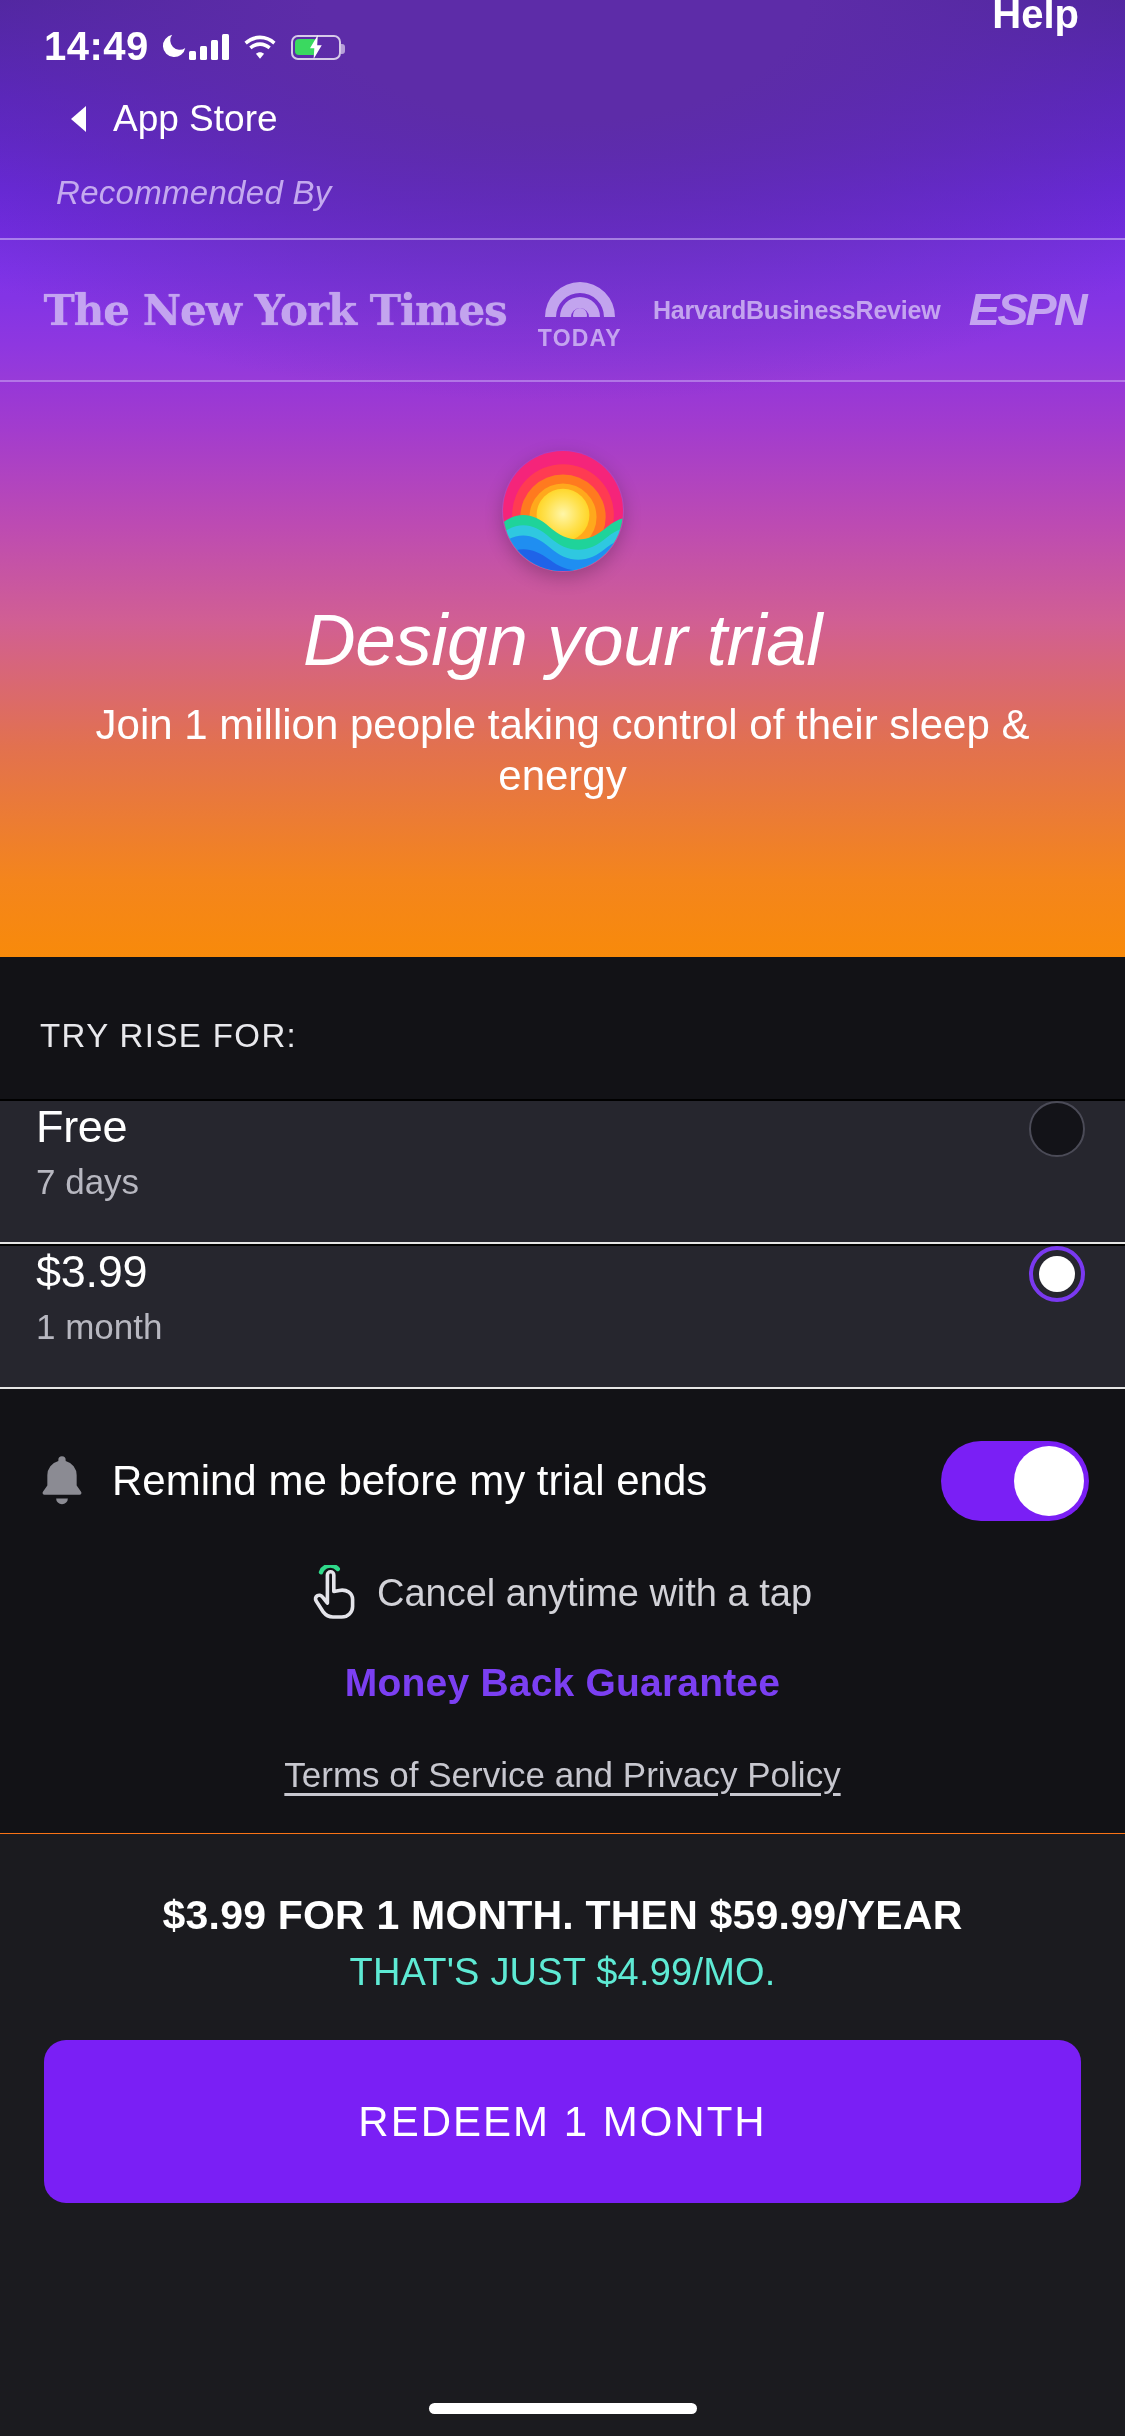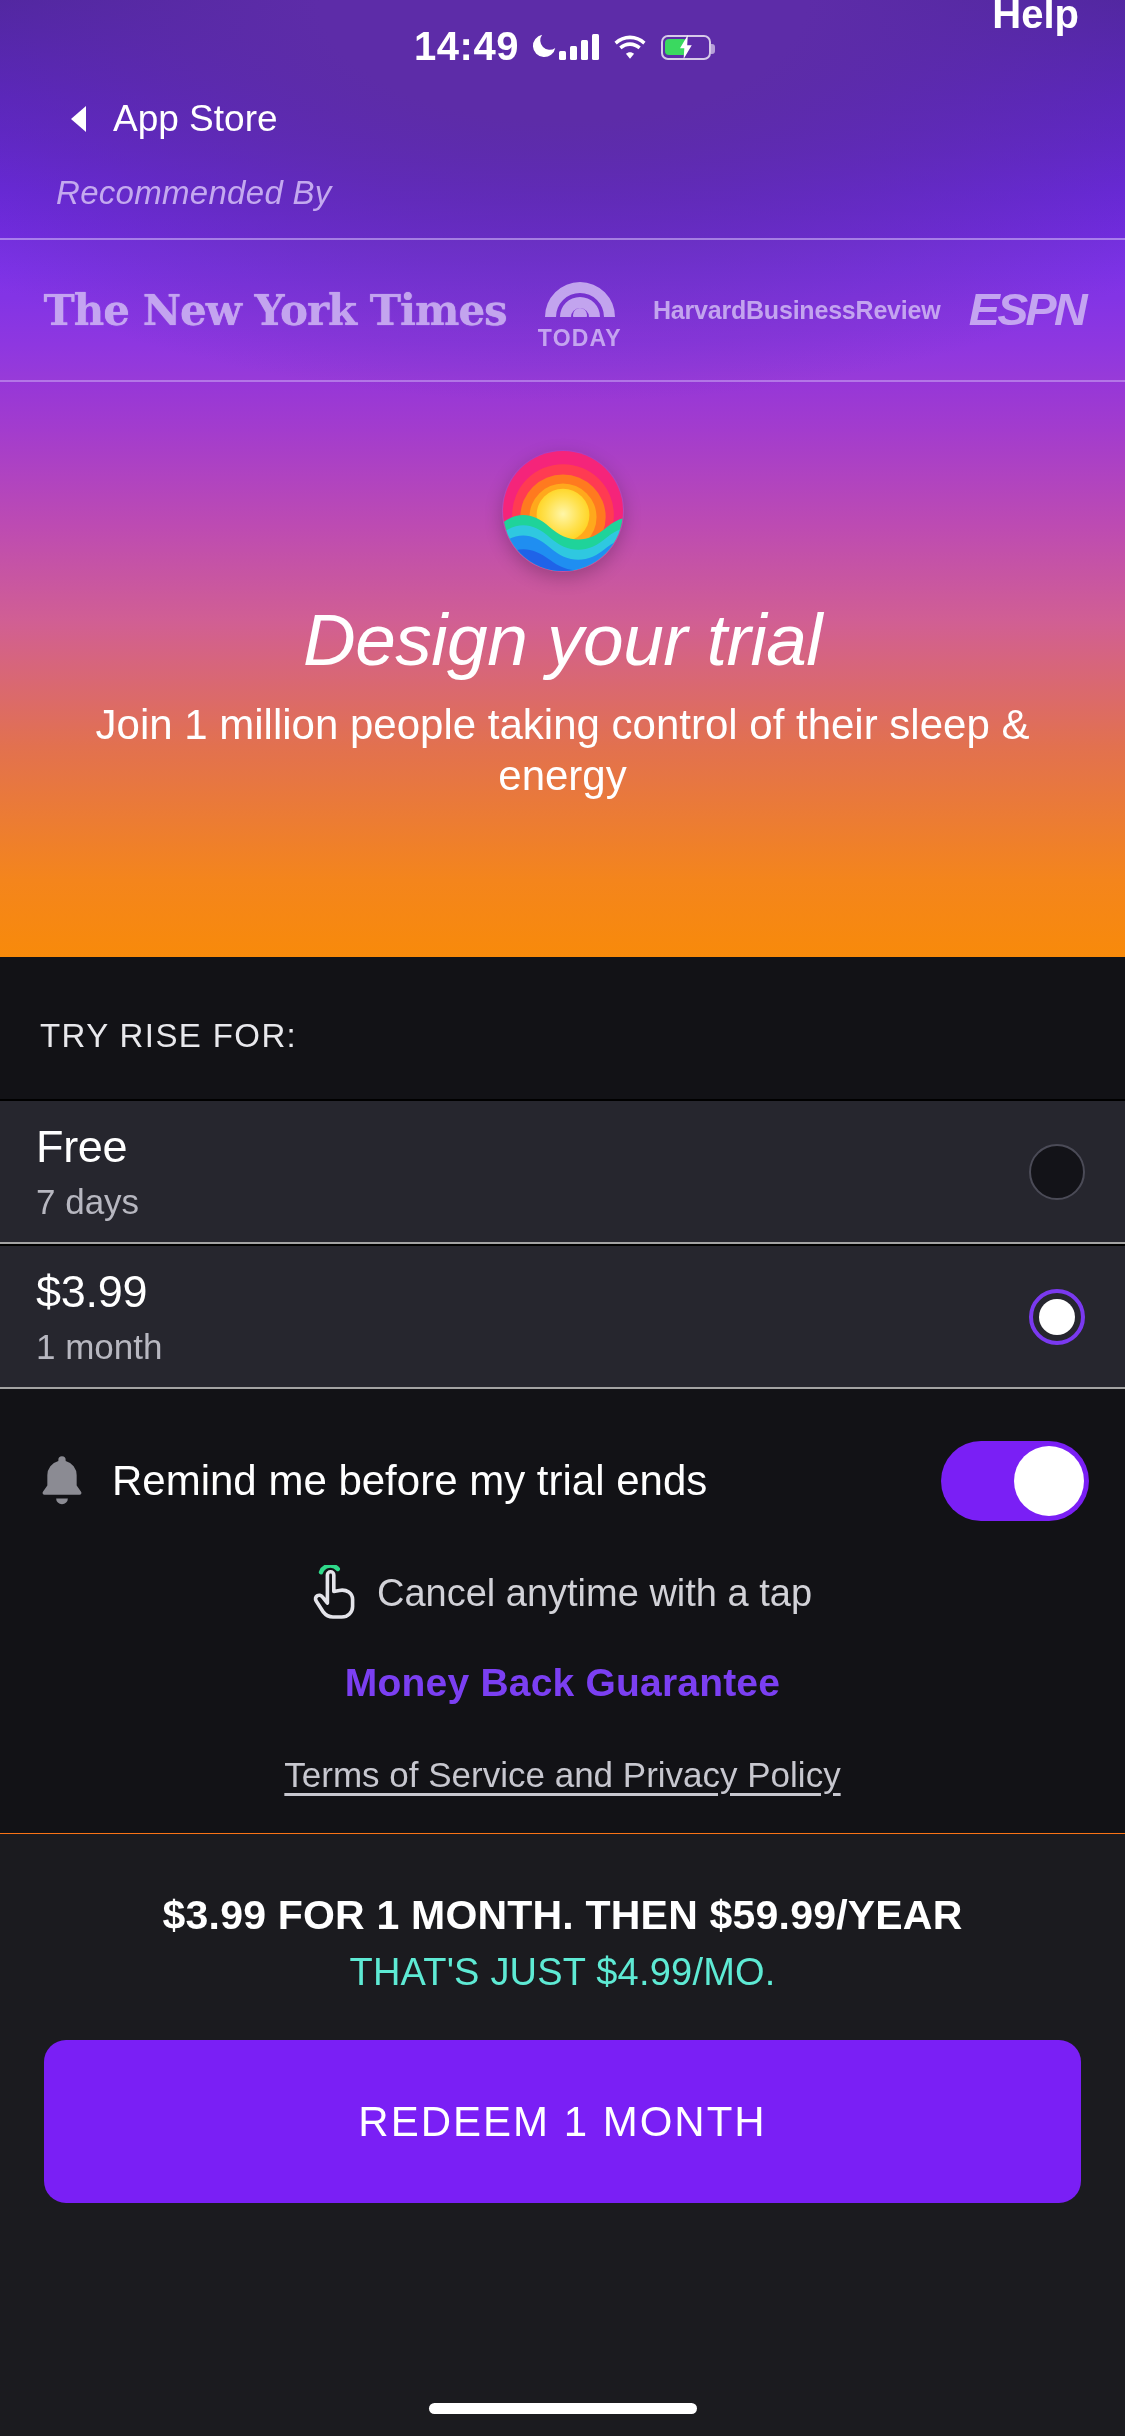--- a/index.html
+++ b/index.html
@@ -36,21 +36,21 @@
         #f88a0a 100%);
     flex:0 0 auto;
   }
 
   
   .statusbar {
     position:relative;
     height:96px;
     padding:0 44px;
     display:flex; align-items:flex-start;
-    justify-content:center;
+    justify-content:flex-start;
     padding-top:26px;
   }
   .sb-left { display:flex; align-items:center; gap:10px; }
   .sb-time {
     color:#fff; font-size:40px; font-weight:600;
     letter-spacing:.5px; line-height:1;
   }
   .moon-icon { width:30px; height:30px; display:block; }
   .sb-right { display:flex; align-items:center; gap:14px; padding-top:8px; }
   .signal { display:flex; align-items:flex-end; gap:4px; height:26px; }
@@ -145,24 +145,24 @@
 
   
   .plans-label {
     background:#121216;
     color:#e8e8ec; font-size:33px; letter-spacing:1.4px;
     padding:60px 0 44px 40px;
   }
   .plan {
     background:#26262e;
     height:145px;
-    display:flex; align-items:center; justify-content:space-between;
+    display:flex; align-items:flex-start; justify-content:space-between;
     padding:0 40px 0 36px;
     border-top:2px solid #000;
-    border-bottom:2px solid #a3a3a3;
+    border-bottom:2px solid #e5e5e5;
   }
   .plan + .plan { border-top:2px solid #000; }
   .plan-texts { display:flex; flex-direction:column; gap:9px; }
   .plan-price { color:#fff; font-size:45px; font-weight:500; letter-spacing:-.3px; }
   .plan-period { color:#b7b7c0; font-size:35px; }
   .radio {
     width:56px; height:56px; border-radius:50%;
     border:2.5px solid #4b4b57; background:#131318;
     flex:0 0 auto;
   }

